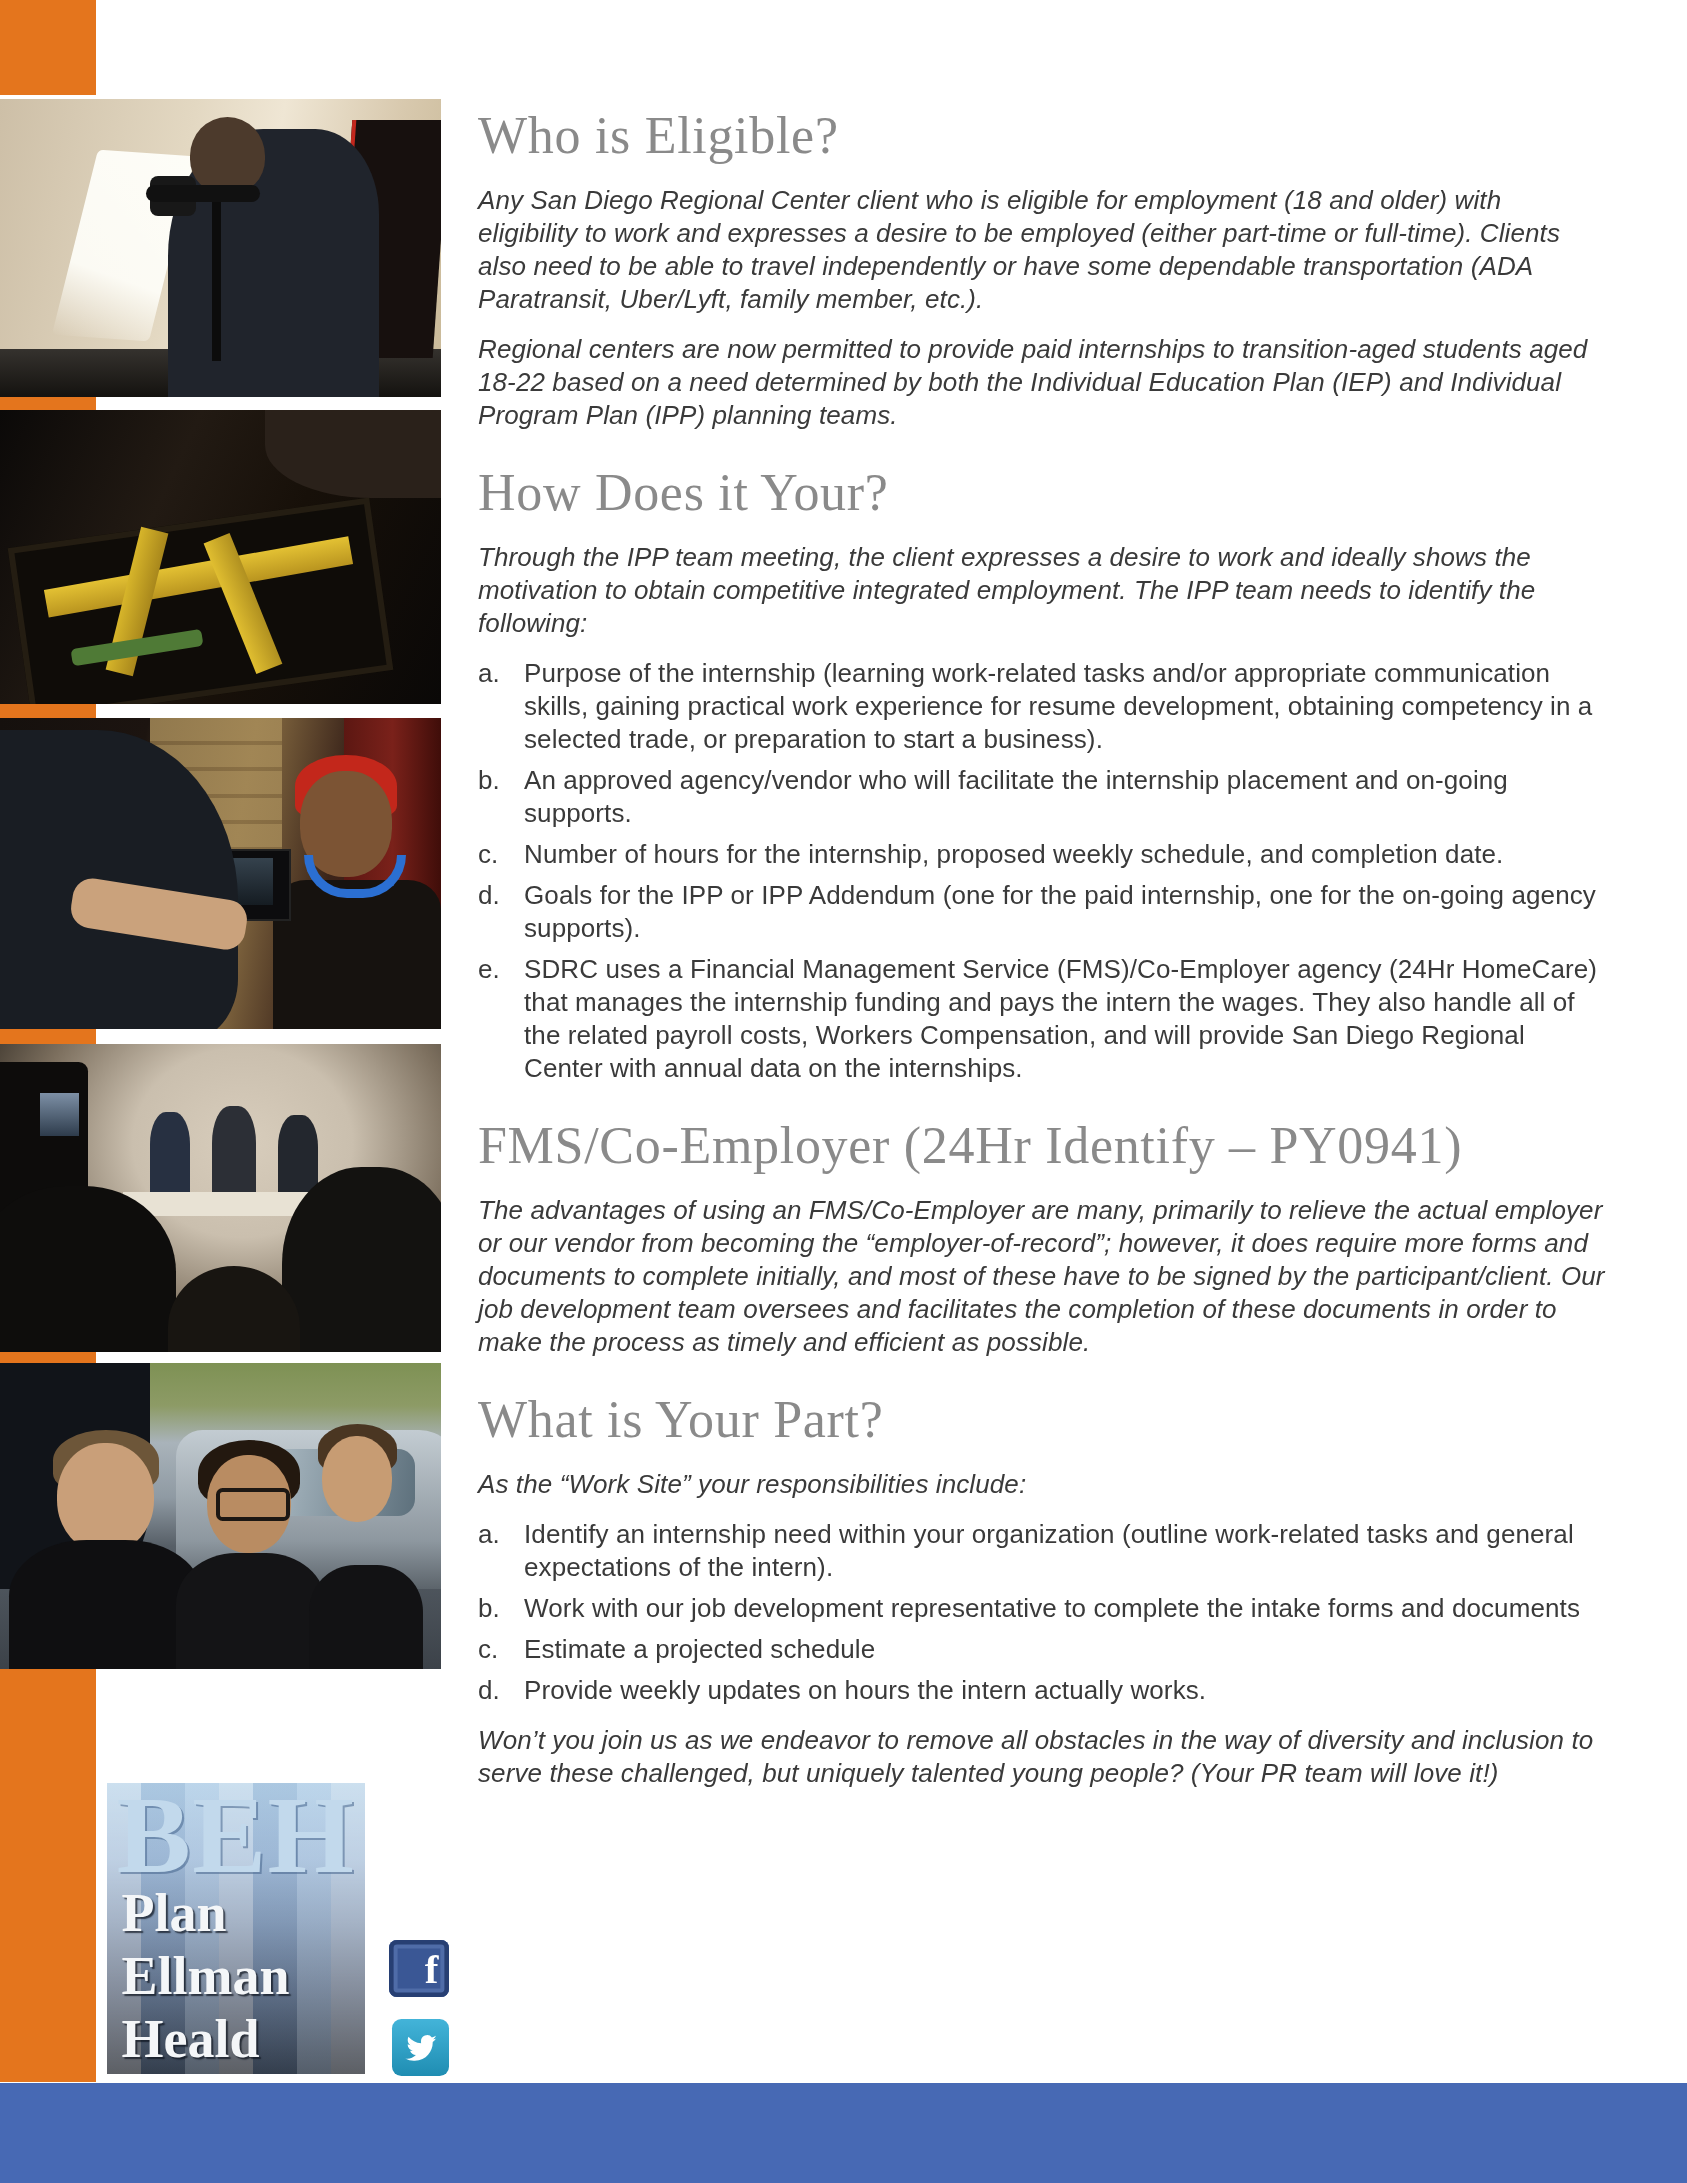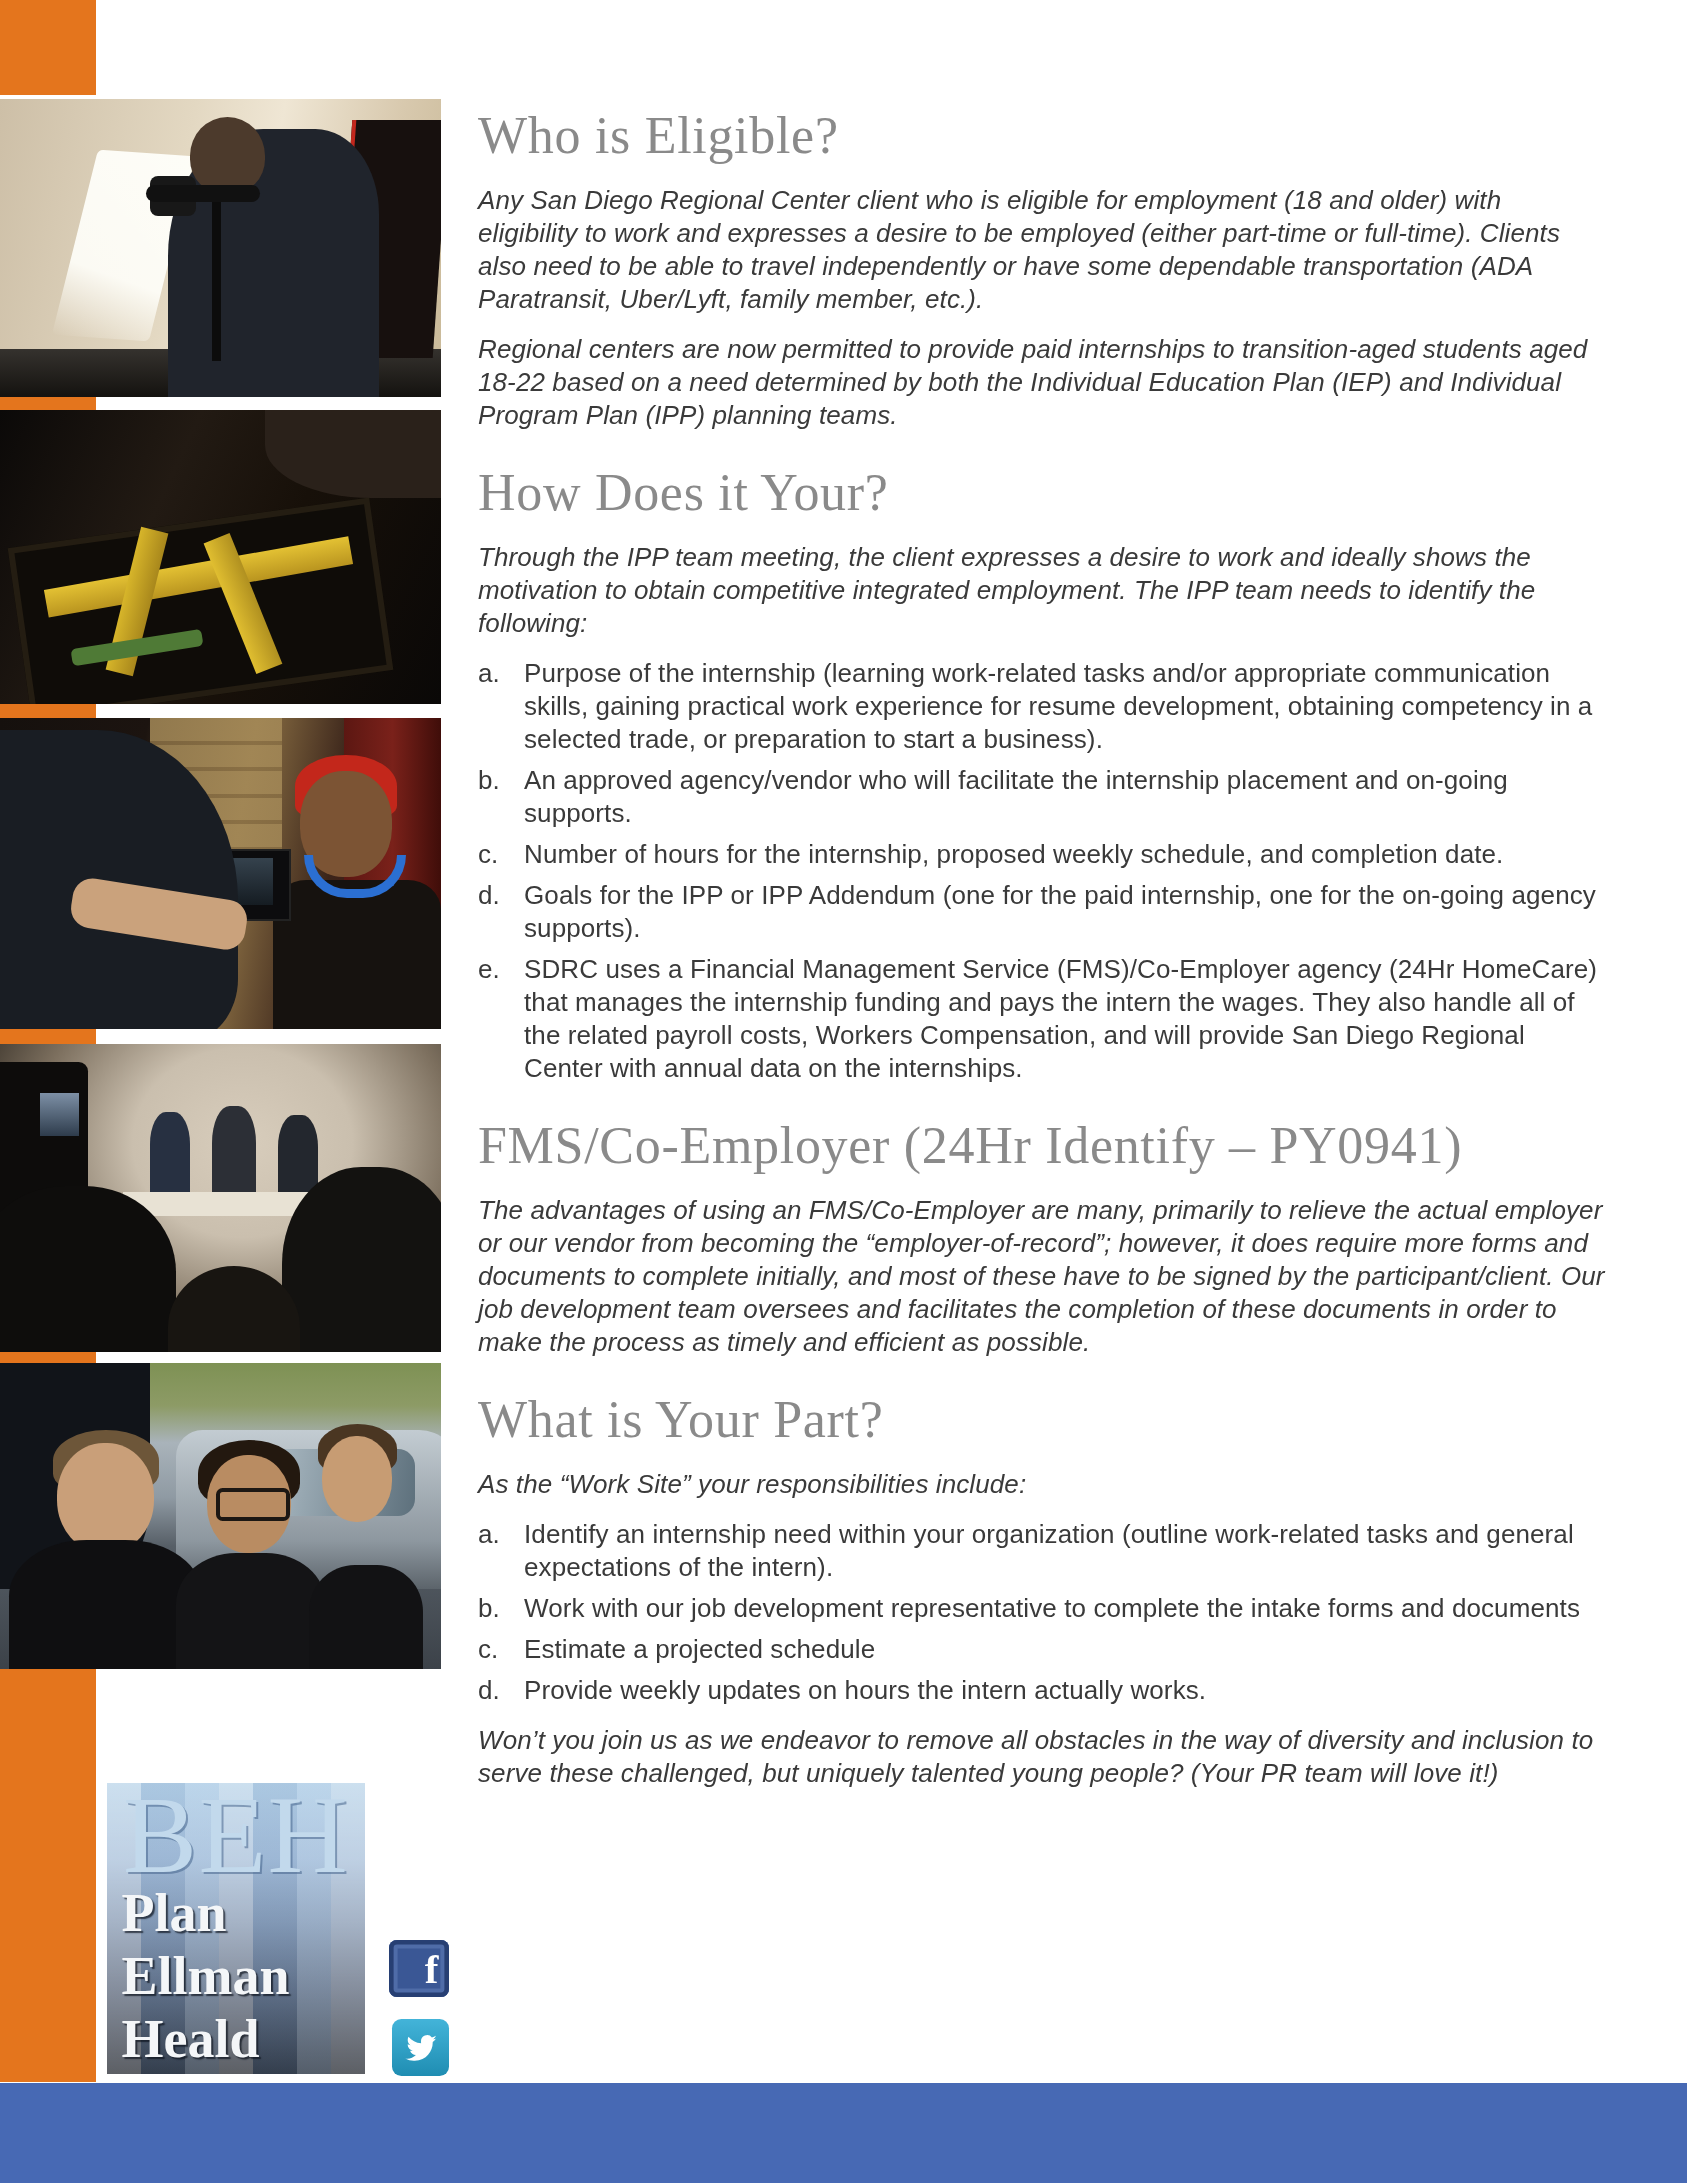--- a/index.html
+++ b/index.html
@@ -87,21 +87,21 @@
   .li{display:flex;margin-bottom:8px;}
   .li .m{width:46px;flex:none;}
   .li .t{flex:1;}
 
   
   .beh-logo{position:absolute;left:107px;top:1783px;width:258px;height:291px;overflow:hidden;
      background:linear-gradient(180deg,#b6d2e8 0%,#a3bcd8 26%,#7e92ad 48%,#47506384 70%,#161a22 100%),#5e6f88;}
   .beh-stripes{position:absolute;inset:0;
      background:repeating-linear-gradient(90deg,rgba(255,255,255,.30) 0 34px,rgba(140,170,205,.25) 34px 78px,rgba(200,220,240,.35) 78px 112px);}
   .beh-monogram{position:absolute;left:0;top:-12px;width:100%;text-align:center;
-     font-family:"Liberation Serif","DejaVu Serif",serif;font-size:111px;font-weight:400;
+     font-family:"Liberation Serif","DejaVu Serif",serif;font-size:111px;font-weight:700;
      color:#c2d9ec;text-shadow:2px 2px 0 rgba(70,100,140,.55);letter-spacing:1.3px;}
   .beh-names{position:absolute;left:14.6px;top:99px;font-family:"Liberation Serif","DejaVu Serif",serif;
      font-weight:700;font-size:54px;line-height:63px;color:#f4f6f8;
      text-shadow:2px 2px 1.3px rgba(10,15,25,.7);}
   .social-icon{position:absolute;display:flex;align-items:center;justify-content:center;cursor:pointer;}
   .fb{left:389px;top:1940px;width:60px;height:57px;border-radius:8px;
       background:#3a5795;box-shadow:inset 0 0 0 4.6px #273f73,inset 0 0 0 8.6px #4f6ca8;}
   .fb .glyph{font-family:"Liberation Serif",serif;font-weight:700;font-size:41px;color:#ffffff;
       position:absolute;right:10.6px;bottom:4px;}
   .tw{left:392px;top:2019px;width:57px;height:57px;border-radius:9.3px;

